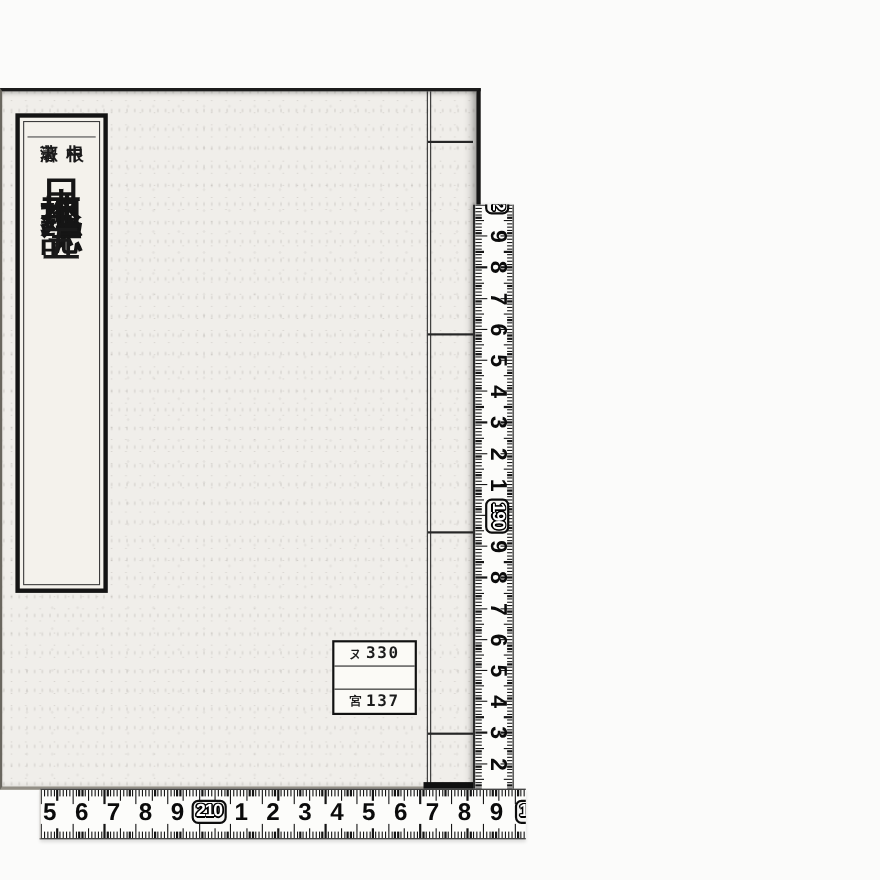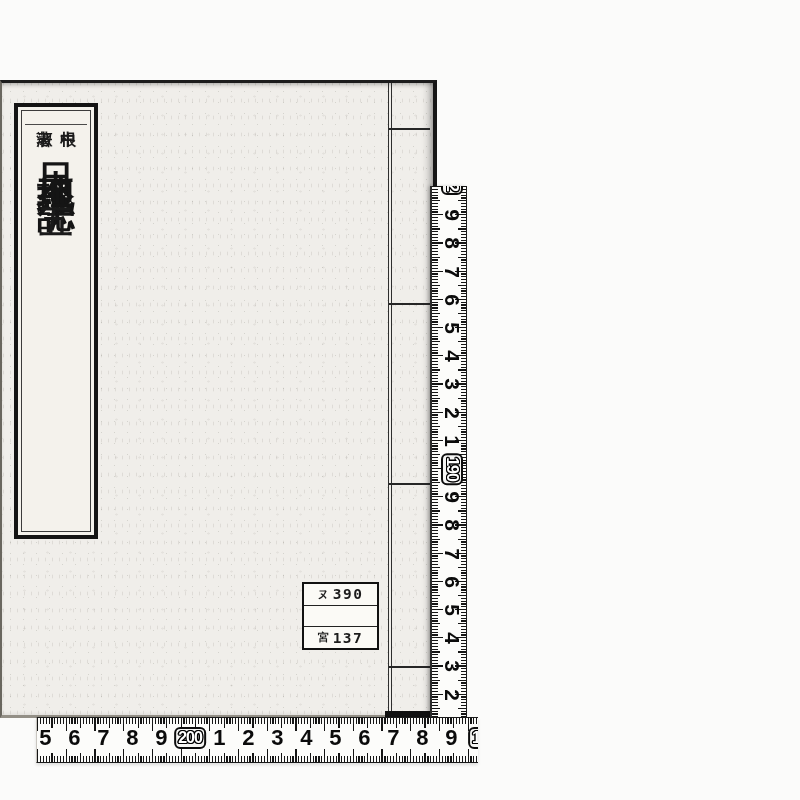--- a/index.html
+++ b/index.html
@@ -122,21 +122,21 @@
 
     <div class="binding-thread"></div>
     <div class="stitch" style="top:45px"></div>
     <div class="stitch" style="top:220px"></div>
     <div class="stitch" style="top:400px"></div>
     <div class="stitch" style="top:583px"></div>
 
     <div class="call-label">
       <div class="call-row">
         <span class="call-prefix">ヌ</span>
-        <span class="call-num">390</span>
+        <span class="call-num">330</span>
       </div>
       <div class="call-row">
         <span class="call-prefix"></span>
         <span class="call-num"></span>
       </div>
       <div class="call-row">
         <span class="call-prefix">宮</span>
         <span class="call-num">137</span>
       </div>
     </div>
@@ -851,21 +851,21 @@
       <div class="tick" style="bottom: 0px; left: 433.4px; width: 1.3px; height: 6px;"></div>
       <div class="tick" style="top: 0px; left: 436.2px; width: 1.3px; height: 6px;"></div>
       <div class="tick" style="bottom: 0px; left: 436.2px; width: 1.3px; height: 6px;"></div>
       <div class="tick" style="top: 0px; left: 439.1px; width: 1.3px; height: 6px;"></div>
       <div class="tick" style="bottom: 0px; left: 439.1px; width: 1.3px; height: 6px;"></div>
       <span class="rnum hnum" style="left: 8px;">5</span>
       <span class="rnum hnum" style="left: 37px;">6</span>
       <span class="rnum hnum" style="left: 66px;">7</span>
       <span class="rnum hnum" style="left: 95px;">8</span>
       <span class="rnum hnum" style="left: 124px;">9</span>
-      <span class="rnum hnum boxed" style="left: 153px;">200</span>
+      <span class="rnum hnum boxed" style="left: 153px;">210</span>
       <span class="rnum hnum" style="left: 182px;">1</span>
       <span class="rnum hnum" style="left: 211px;">2</span>
       <span class="rnum hnum" style="left: 240px;">3</span>
       <span class="rnum hnum" style="left: 269px;">4</span>
       <span class="rnum hnum" style="left: 298px;">5</span>
       <span class="rnum hnum" style="left: 327px;">6</span>
       <span class="rnum hnum" style="left: 356px;">7</span>
       <span class="rnum hnum" style="left: 385px;">8</span>
       <span class="rnum hnum" style="left: 414px;">9</span>
       <span class="rnum hnum boxed" style="left: 443px;">18</span>

